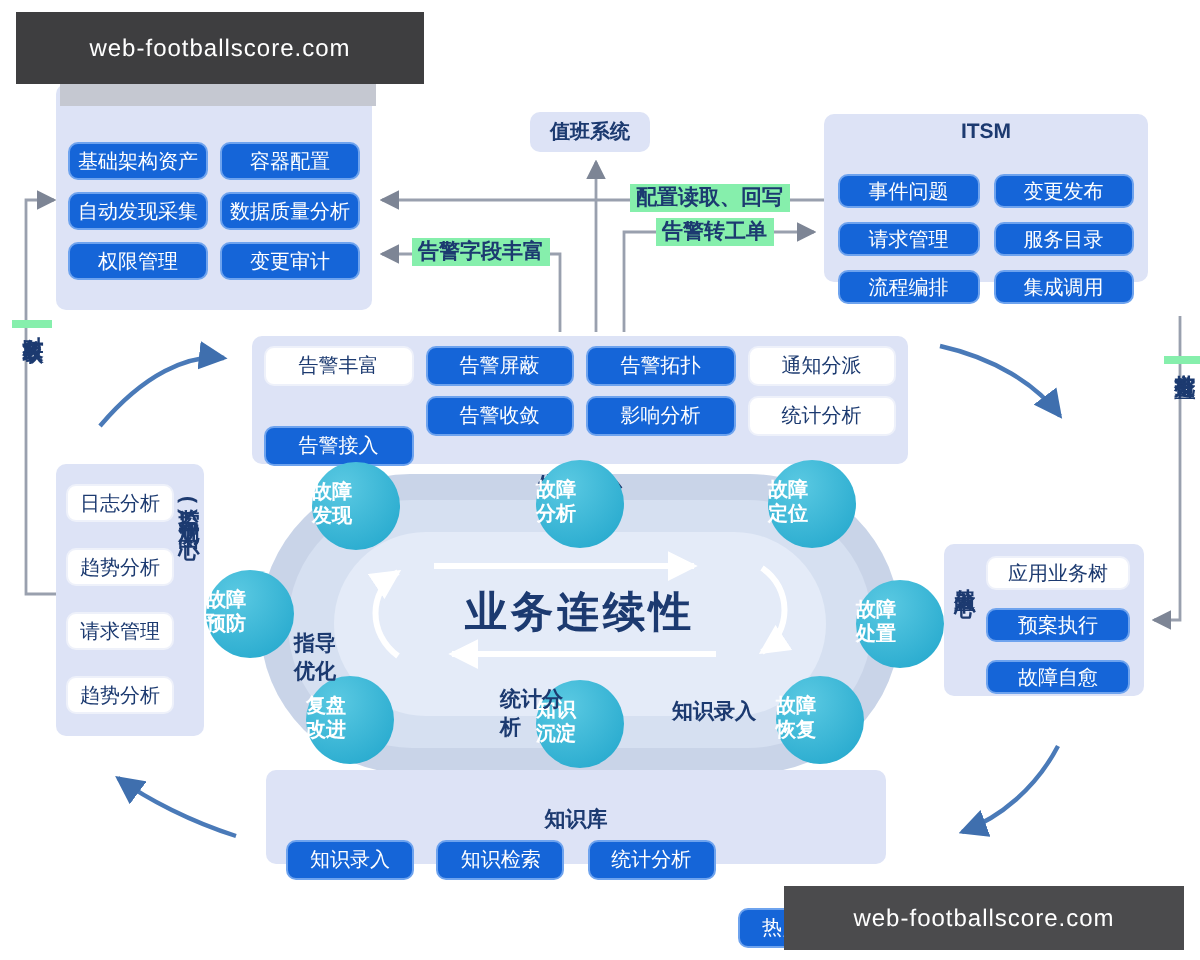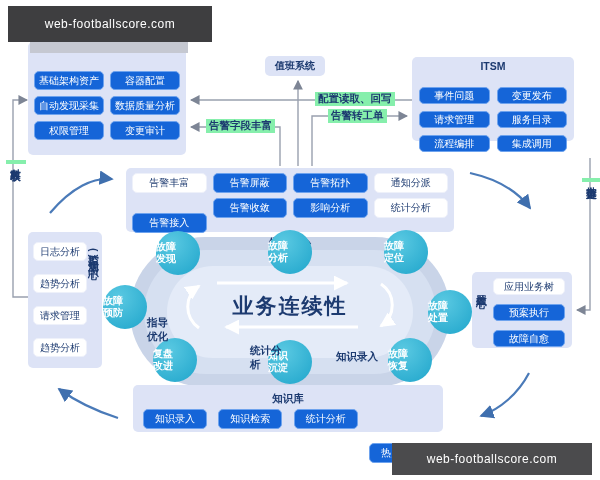--- a/index.html
+++ b/index.html
@@ -137,21 +137,21 @@
   <div class="panel" style="left:472px;top:272px;width:100px;height:76px;">
     <div class="panel-title vtext" style="position:absolute;left:3px;top:14px;letter-spacing:1px;">处置中心</div>
     <div style="position:absolute;left:21px;top:6px;display:flex;flex-direction:column;gap:9px;width:72px;">
       <div class="btn btn-white" style="height:15px;">应用业务树</div>
       <div class="btn btn-blue" style="height:15px;">预案执行</div>
       <div class="btn btn-blue" style="height:15px;">故障自愈</div>
     </div>
   </div>
 
   <div class="panel" style="left:133px;top:385px;width:310px;height:47px;">
-    <div class="panel-title" style="padding-top:7px;">知识库</div>
+    <div class="panel-title" style="padding-top:18px;">知识库</div>
     <div style="display:flex;justify-content:space-between;padding:3px 10px 0 10px;">
       <div class="btn btn-blue" style="height:18px;width:62px;">知识录入</div>
       <div class="btn btn-blue" style="height:18px;width:62px;">知识检索</div>
       <div class="btn btn-blue" style="height:18px;width:62px;">统计分析</div>
       <div class="btn btn-blue" style="height:18px;width:62px;margin-top:34px;">热点评分</div>
     </div>
   </div>
 
   <div class="center-title">业务连续性</div>
 

